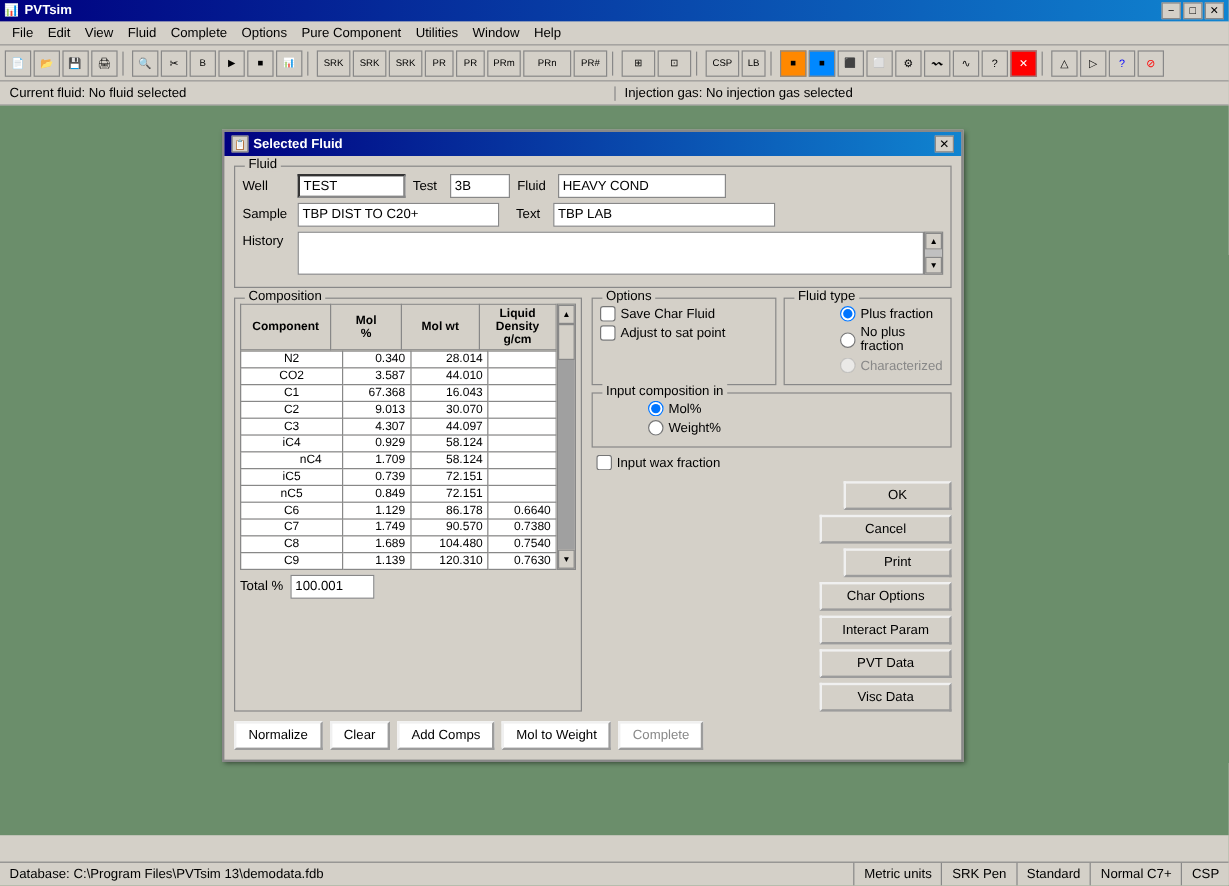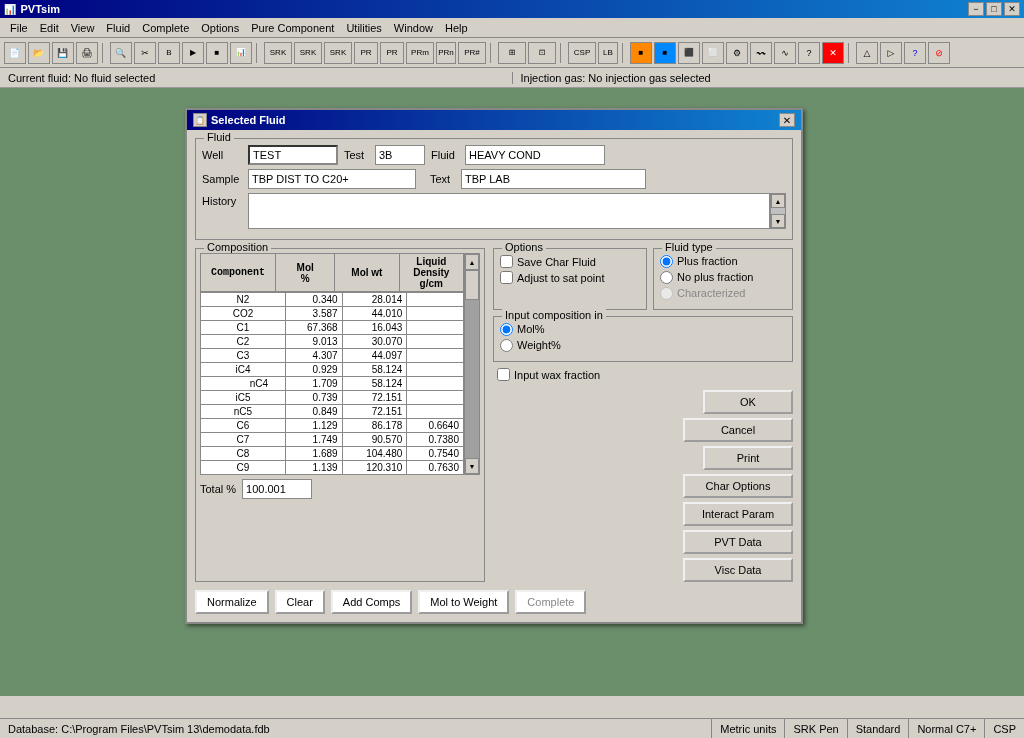--- a/index.html
+++ b/index.html
@@ -58,21 +58,21 @@
     .comp-table td:first-child { text-align: center; }
     
     
     .options-section { border: 1px solid #888; padding: 6px; position: relative; }
     .options-section-label { position: absolute; top: -8px; left: 8px; background: #d4d0c8; padding: 0 3px; font-size: 11px; }
     .checkbox-row { display: flex; align-items: center; gap: 4px; margin-bottom: 3px; font-size: 11px; }
     
     
     .input-comp-section { border: 1px solid #888; padding: 6px; position: relative; }
     .input-comp-label { position: absolute; top: -8px; left: 8px; background: #d4d0c8; padding: 0 3px; font-size: 11px; }
-    .radio-row { display: flex; align-items: flex-start; gap: 4px; margin-bottom: 3px; font-size: 11px; }
+    .radio-row { display: flex; align-items: center; gap: 4px; margin-bottom: 3px; font-size: 11px; margin-left: 40px; }
     
     
     .fluid-type-section { border: 1px solid #888; padding: 6px; position: relative; width: 140px; }
     .fluid-type-label { position: absolute; top: -8px; left: 8px; background: #d4d0c8; padding: 0 3px; font-size: 11px; }
     
     
     .action-buttons { display: flex; flex-direction: column; gap: 4px; }
     .act-btn { background: #d4d0c8; border: 2px outset #f0f0f0; height: 24px; font-size: 11px; cursor: pointer; font-family: 'MS Sans Serif', Arial, sans-serif; white-space: nowrap; padding: 0 6px; }
     
     
@@ -131,21 +131,21 @@
   <button class="tb-btn" style="font-size:8px;">▶</button>
   <button class="tb-btn" style="font-size:8px;">■</button>
   <button class="tb-btn" style="font-size:8px;">📊</button>
   <div class="tb-sep"></div>
   <button class="tb-btn" style="font-size:8px; width:28px;">SRK</button>
   <button class="tb-btn" style="font-size:8px; width:28px;">SRK</button>
   <button class="tb-btn" style="font-size:8px; width:28px;">SRK</button>
   <button class="tb-btn" style="font-size:8px; width:24px;">PR</button>
   <button class="tb-btn" style="font-size:8px; width:24px;">PR</button>
   <button class="tb-btn" style="font-size:8px; width:28px;">PRm</button>
-  <button class="tb-btn" style="font-size:8px; width:20px;">PRn</button>
+  <button class="tb-btn" style="font-size:8px; width:40px;">PRn</button>
   <button class="tb-btn" style="font-size:8px; width:28px;">PR#</button>
   <div class="tb-sep"></div>
   <button class="tb-btn" style="font-size:8px; width:28px;">⊞</button>
   <button class="tb-btn" style="font-size:8px; width:28px;">⊡</button>
   <div class="tb-sep"></div>
   <button class="tb-btn" style="font-size:8px; width:28px;">CSP</button>
   <button class="tb-btn" style="font-size:8px; width:20px;">LB</button>
   <div class="tb-sep"></div>
   <button class="tb-btn" style="background:#f80; font-size:8px;">■</button>
   <button class="tb-btn" style="background:#08f; font-size:8px;">■</button>
@@ -217,21 +217,21 @@
       <div class="content-row">
 
         <div class="comp-section" style="flex:1;">
           <span class="comp-section-label">Composition</span>
 
           <div style="position:relative; display:flex;">
             <div style="flex:1; overflow:hidden;">
               <table class="comp-table">
                 <thead>
                   <tr>
-                    <th style="width:70px;font-family:Liberation Mono, monospace;">Component</th>
+                    <th style="width:70px;">Component</th>
                     <th style="width:55px;">Mol<br>%</th>
                     <th style="width:60px;">Mol wt</th>
                     <th style="width:60px;">Liquid<br>Density<br>g/cm</th>
                   </tr>
                 </thead>
               </table>
               <div style="max-height:230px; overflow-y:hidden; overflow-x:hidden;">
                 <table class="comp-table">
                   <tbody id="comp-tbody">
                   <tr>

